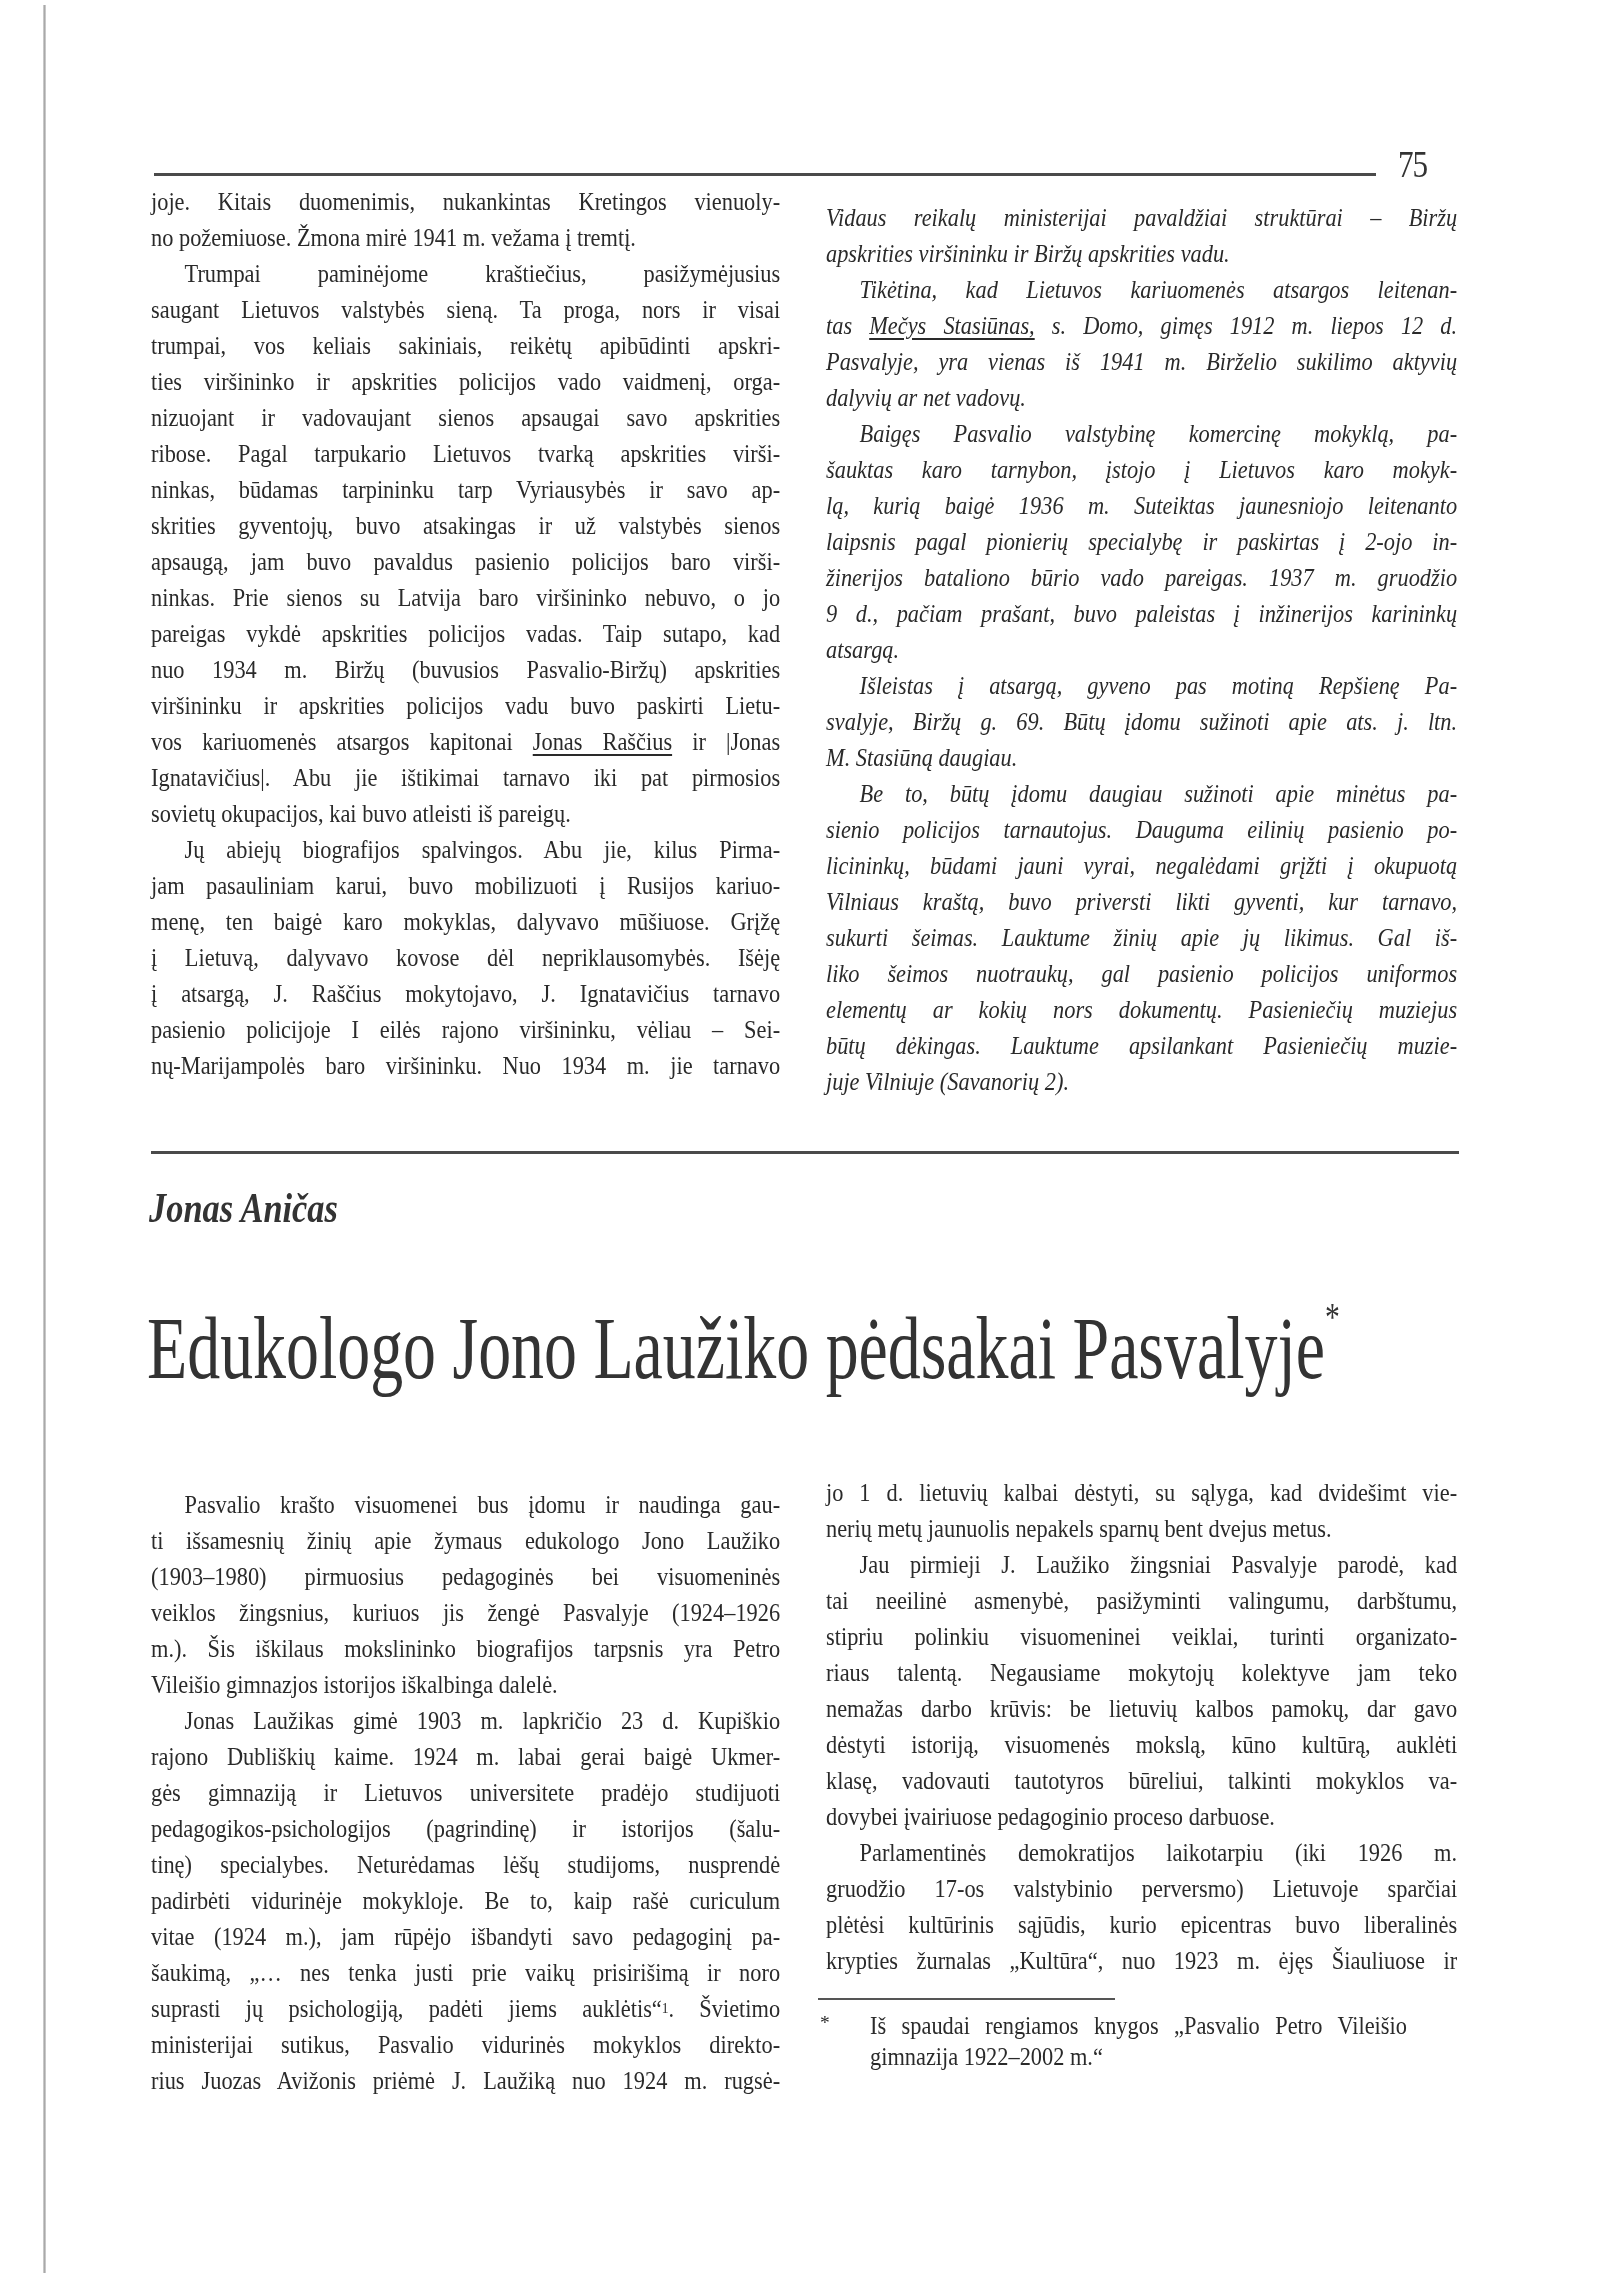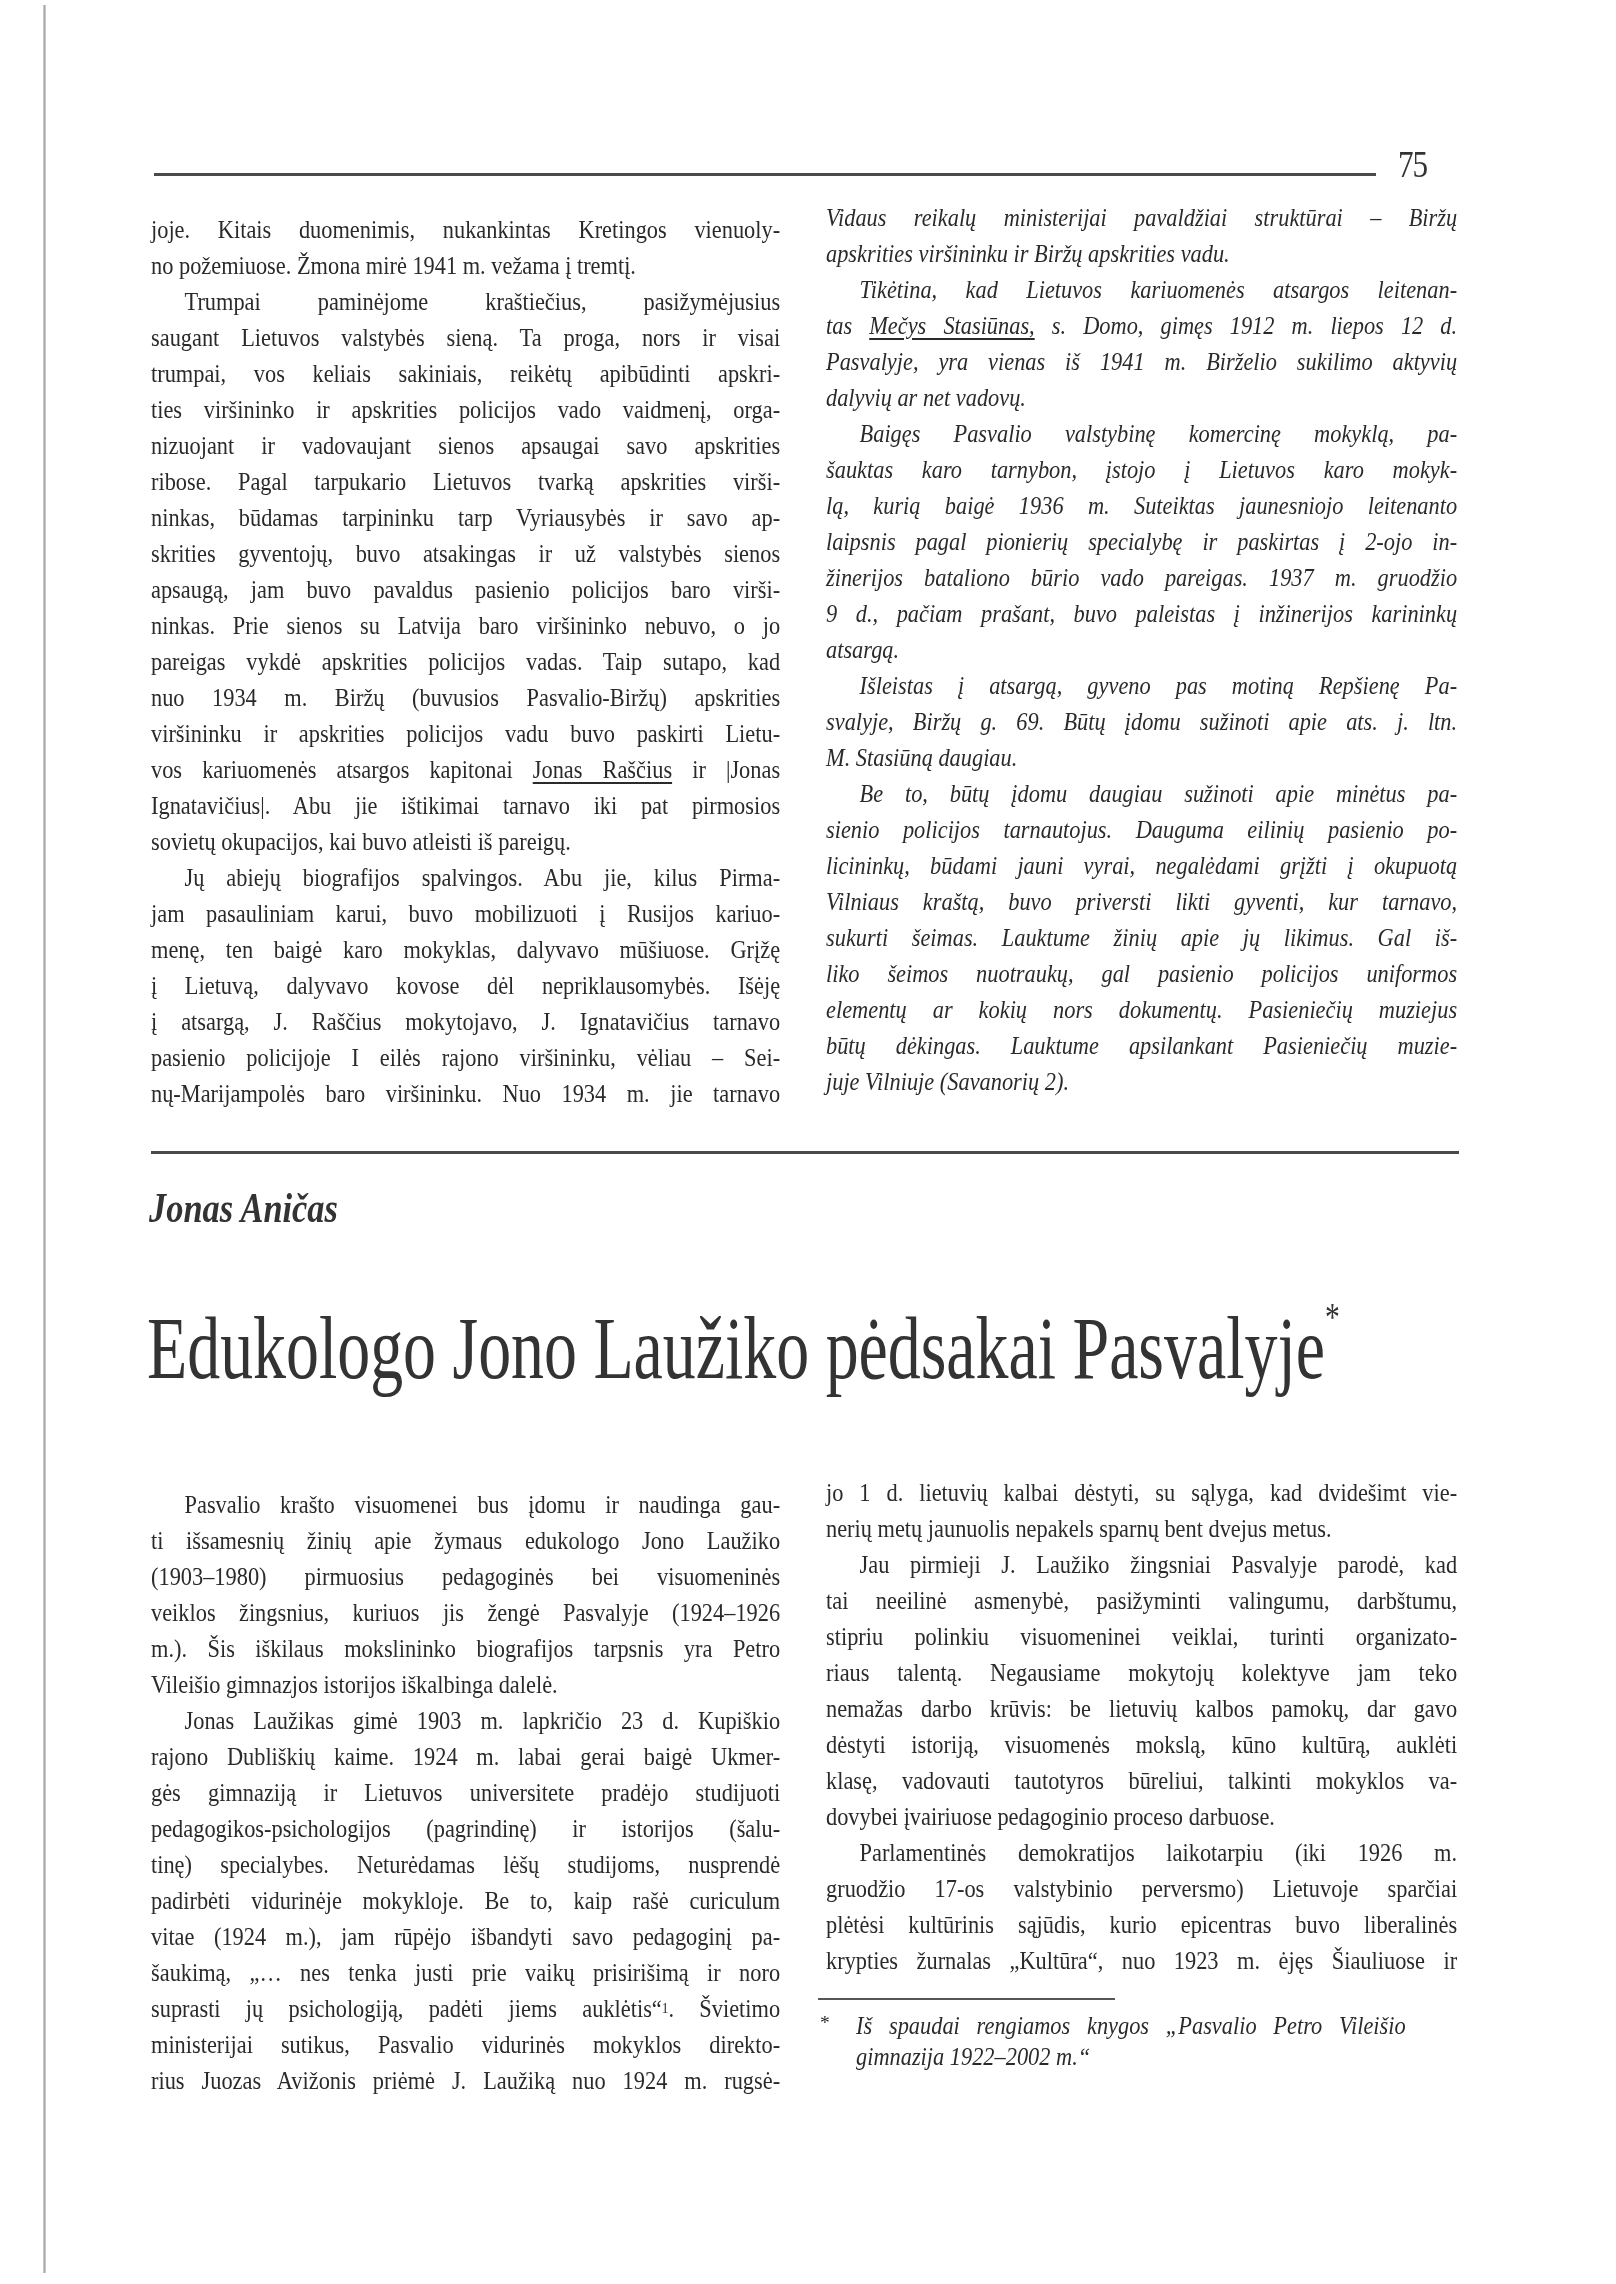--- a/index.html
+++ b/index.html
@@ -8,38 +8,38 @@
     background: #ffffff; color: #2a2a2a;
     font-family: "Liberation Serif", "DejaVu Serif", serif;
   }
   .scan-edge { position: absolute; left: 43px; top: 5.2px; width: 2.6px; height: 2268px;
     background: linear-gradient(to right, #d8d8d8, #a9a9a9, #d8d8d8); }
   .header-rule { position: absolute; left: 154px; top: 173px; width: 1222px; height: 3.3px; background: #4a4a4a; }
   .page-number { position: absolute; left: 1398px; top: 142px; font-size: 38px; letter-spacing: -1.3px;
     transform: scaleX(0.82); transform-origin: left top; color: #333; }
   .col { position: absolute; font-size: 26px; line-height: 36px; text-align: justify; }
   .col p { margin: 0; }
-  .col-top-left { left: 151px; top: 212px; width: 629px; }
+  .col-top-left { left: 151px; top: 184px; width: 629px; }
   .col-top-right { left: 826px; top: 200px; width: 631px; font-style: italic; }
   .line { display: block; text-align: justify; text-align-last: justify; white-space: nowrap; }
   .line.last { text-align-last: left; }
   .line span.u { text-decoration: underline; text-underline-offset: 3.9px; }
   .narrow { transform: scaleX(0.86); transform-origin: left top; width: 116.3%; }
   .divider-rule { position: absolute; left: 151px; top: 1151px; width: 1308px; height: 3.3px; background: #4a4a4a; }
   .author { position: absolute; left: 149px; top: 1183px; font-size: 43px; font-style: italic; font-weight: bold;
     transform: scaleX(0.8); transform-origin: left top; color: #333; }
   .title { position: absolute; left: 147px; top: 1297px; font-size: 89px; white-space: nowrap;
     transform: scaleX(0.74); transform-origin: left top; color: #333; }
   .title sup { font-size: 40px; vertical-align: top; position: relative; top: -3.9px; }
   .col-bot-left { left: 151px; top: 1487px; width: 629px; }
   .col-bot-right { left: 826px; top: 1475px; width: 631px; }
   .footnote-rule { position: absolute; left: 818px; top: 1998px; width: 297px; height: 2px; background: #555; }
   .footnote { position: absolute; left: 820px; top: 2010px; width: 639px; font-size: 26px; line-height: 31px; }
   .footnote .mark { position: absolute; left: 0; top: -2.6px; font-size: 19.5px; }
-  .footnote .ftext { margin-left: 36px; font-style: italic; }
+  .footnote .ftext { margin-left: 50px; }
   .footnote .line { transform: scaleX(0.86); transform-origin: left top; width: 106%; }
   sup.ref { font-size: 15.6px; vertical-align: top; position: relative; top: -1.3px; }
 </style>
 </head>
 <body>
 
 <div class="scan-edge"></div>
 
 <div class="header-rule"></div>
 <div class="page-number">75</div>

